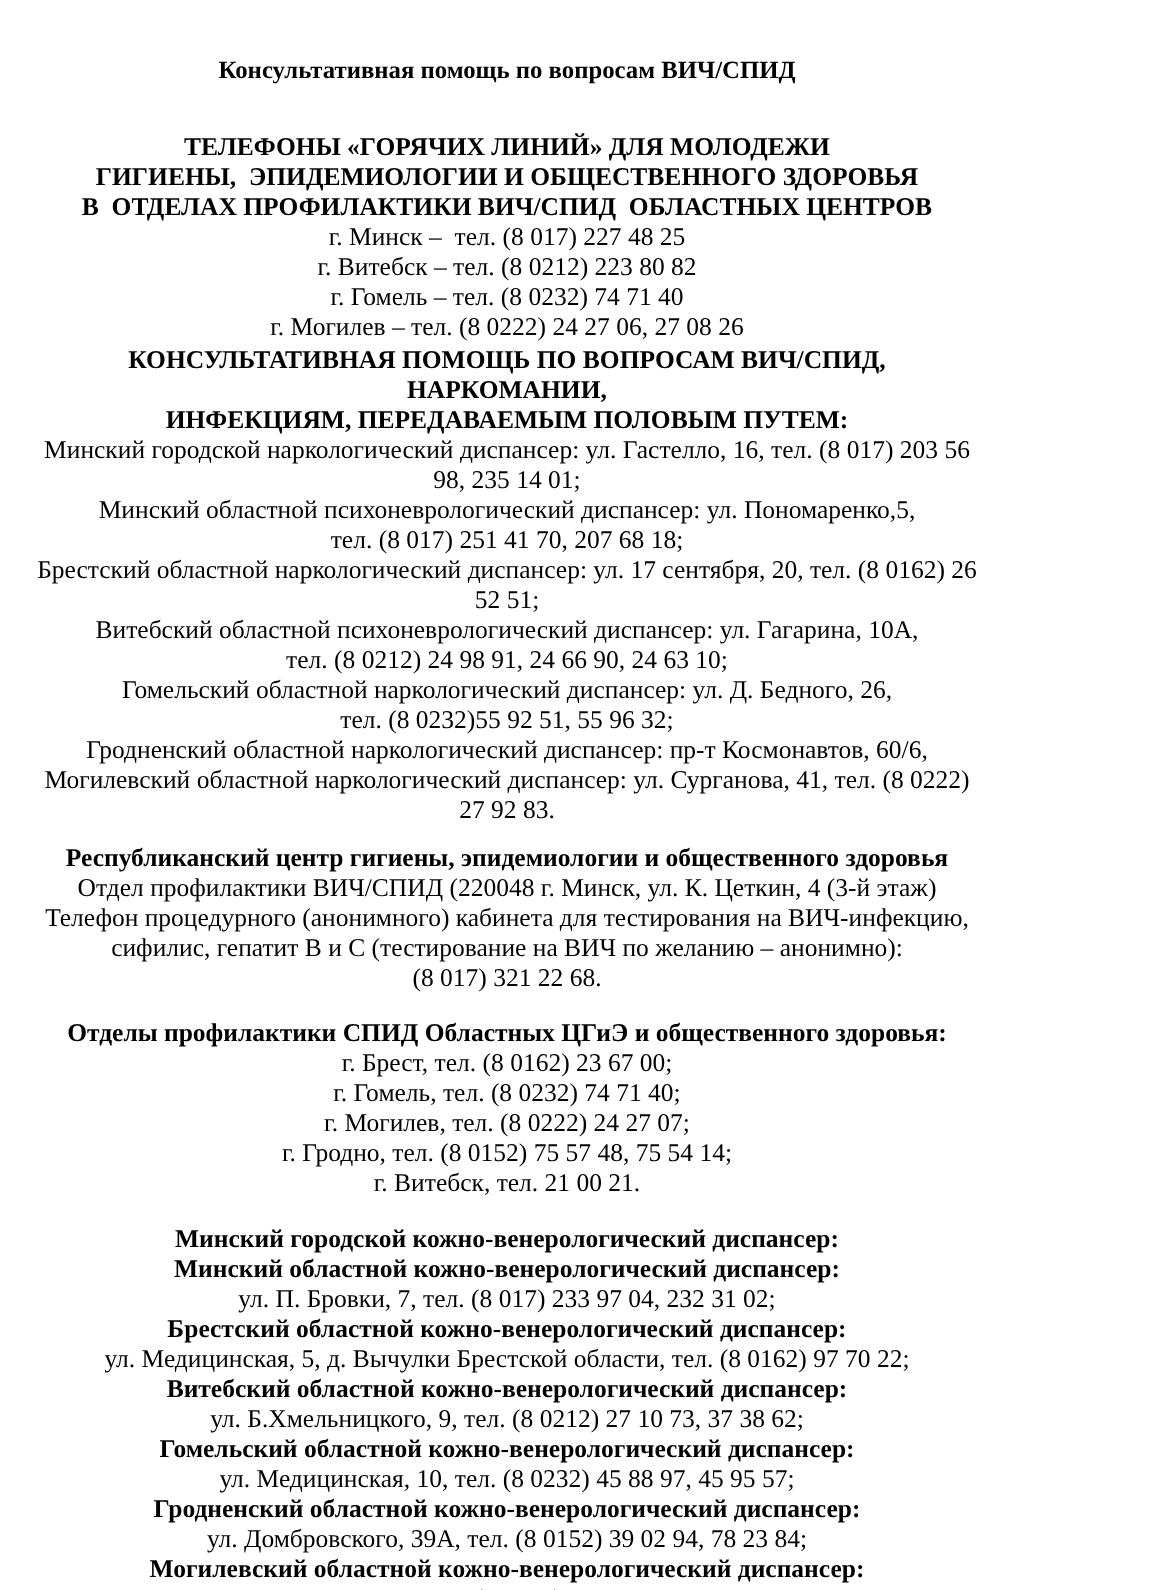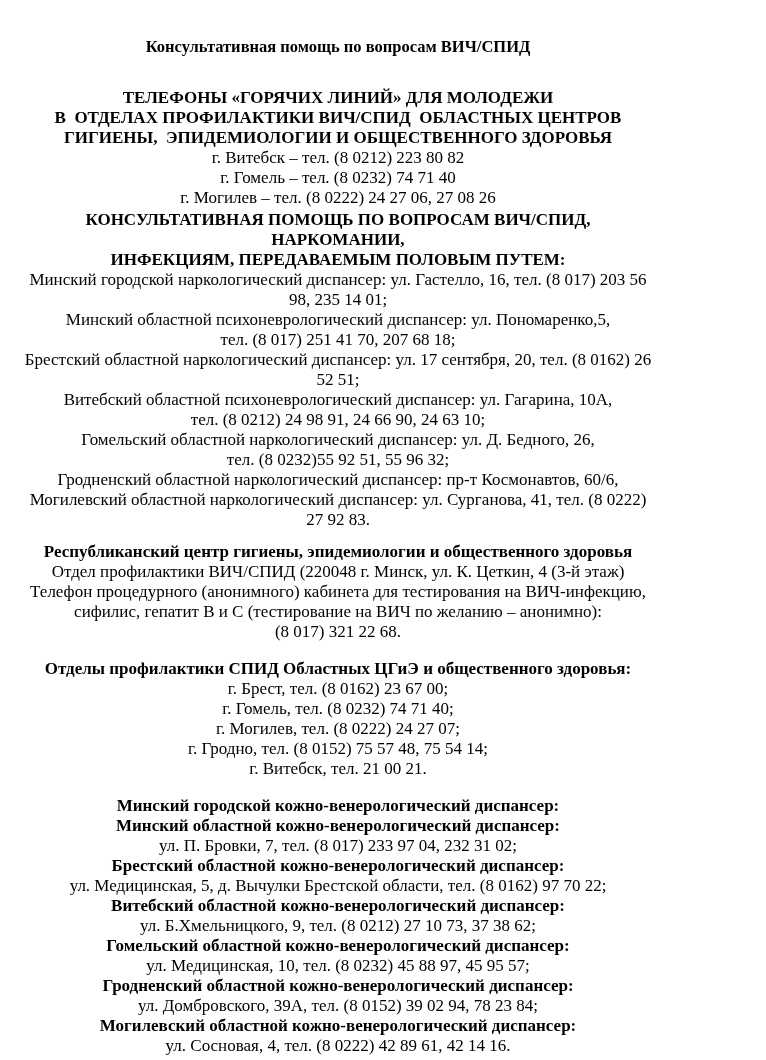--- a/index.html
+++ b/index.html
@@ -43,22 +43,23 @@
 </style>
 </head>
 <body>
 
 <div class="page">
 
   <div class="doc-title">Консультативная помощь по вопросам ВИЧ/СПИД</div>
 
   <div class="sec-hotlines">
     <div class="line bold">ТЕЛЕФОНЫ «ГОРЯЧИХ ЛИНИЙ» ДЛЯ МОЛОДЕЖИ</div>
+    <div class="line bold">ГИГИЕНЫ,  ЭПИДЕМИОЛОГИИ И ОБЩЕСТВЕННОГО ЗДОРОВЬЯ</div>
     <div class="line bold">В  ОТДЕЛАХ ПРОФИЛАКТИКИ ВИЧ/СПИД  ОБЛАСТНЫХ ЦЕНТРОВ</div>
-    <div class="line bold">ГИГИЕНЫ,  ЭПИДЕМИОЛОГИИ И ОБЩЕСТВЕННОГО ЗДОРОВЬЯ</div>
+    <div class="line">г. Минск –  тел. (8 017) 227 48 25</div>
     <div class="line">г. Витебск – тел. (8 0212) 223 80 82</div>
     <div class="line">г. Гомель – тел. (8 0232) 74 71 40</div>
     <div class="line">г. Могилев – тел. (8 0222) 24 27 06, 27 08 26</div>
   </div>
 
   <div class="sec-consulting">
     <div class="line bold">КОНСУЛЬТАТИВНАЯ ПОМОЩЬ ПО ВОПРОСАМ ВИЧ/СПИД, НАРКОМАНИИ,</div>
     <div class="line bold">ИНФЕКЦИЯМ, ПЕРЕДАВАЕМЫМ ПОЛОВЫМ ПУТЕМ:</div>
     <div class="line">Минский городской наркологический диспансер: ул. Гастелло, 16, тел. (8 017) 203 56 98, 235 14 01;</div>
     <div class="line">Минский областной психоневрологический диспансер: ул. Пономаренко,5,</div>

